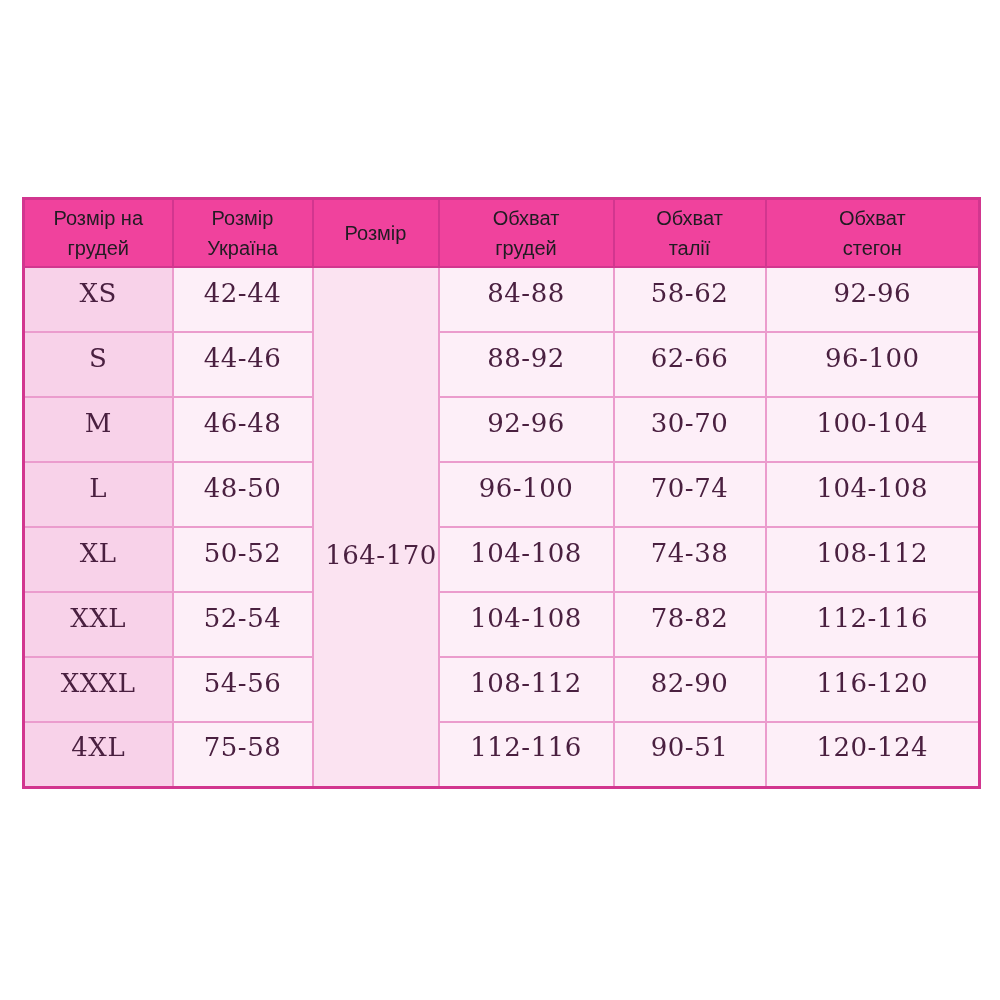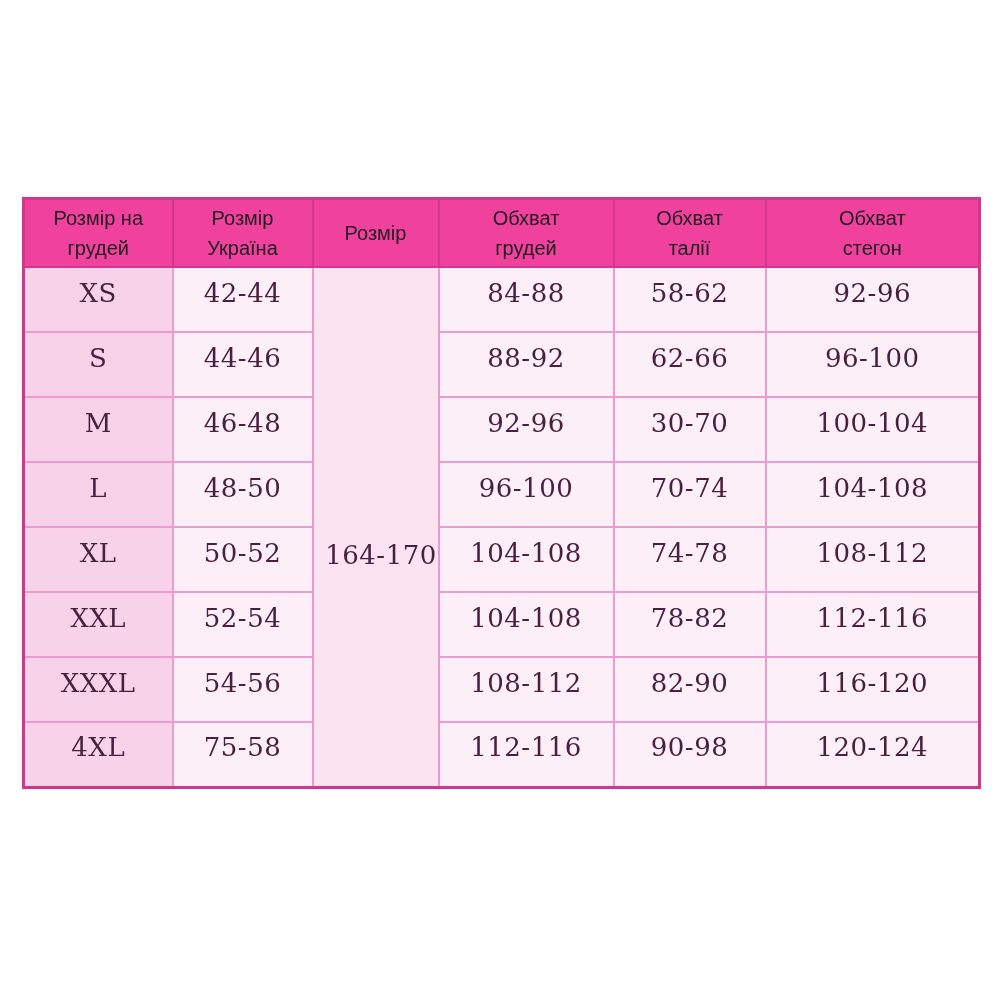--- a/index.html
+++ b/index.html
@@ -140,39 +140,39 @@
         <td class="site">L</td>
         <td>48-50</td>
         <td>96-100</td>
         <td>70-74</td>
         <td>104-108</td>
       </tr>
       <tr>
         <td class="site">XL</td>
         <td>50-52</td>
         <td>104-108</td>
-        <td>74-78</td>
+        <td>74-38</td>
         <td>108-112</td>
       </tr>
       <tr>
         <td class="site">XXL</td>
         <td>52-54</td>
         <td>104-108</td>
         <td>78-82</td>
         <td>112-116</td>
       </tr>
       <tr>
         <td class="site">XXXL</td>
         <td>54-56</td>
         <td>108-112</td>
         <td>82-90</td>
         <td>116-120</td>
       </tr>
       <tr>
         <td class="site">4XL</td>
         <td>75-58</td>
         <td>112-116</td>
-        <td>90-98</td>
+        <td>90-51</td>
         <td>120-124</td>
       </tr>
     </tbody>
   </table>
 </div>
 
 </body></html>

